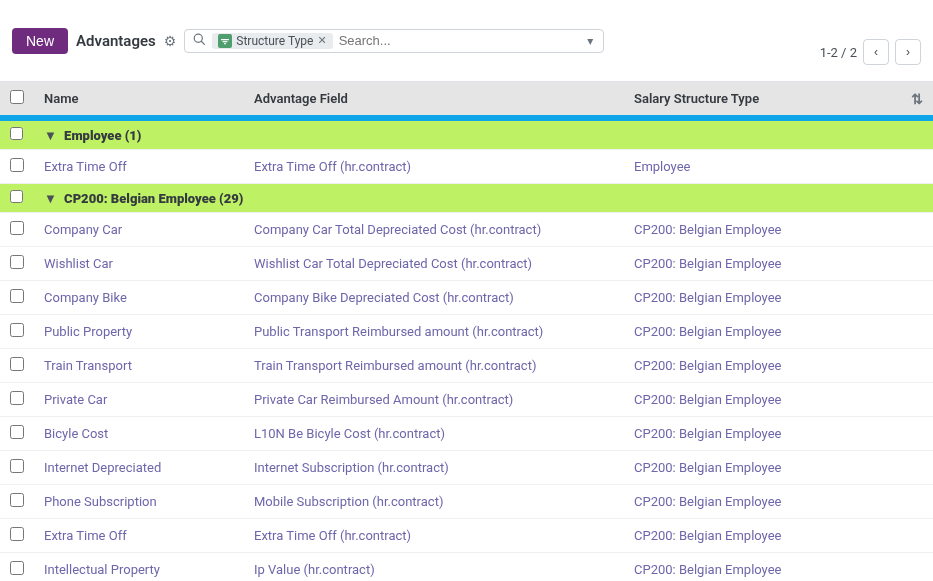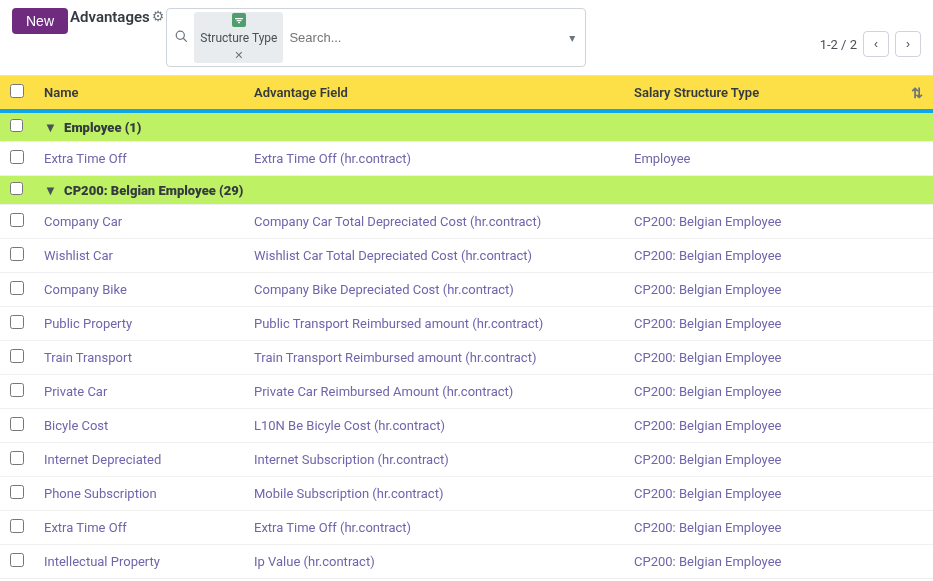--- a/index.html
+++ b/index.html
@@ -9,23 +9,23 @@
       color: #212529;
       background: #fff;
       width: 933px;
       height: 581px;
       overflow: hidden;
     }
 
     
     .topbar {
       display: flex;
-      align-items: flex-start;
-      padding: 8px 12px;
-      gap: 2px;
+      align-items: center;
+      padding: 16px 12px;
+      gap: 8px;
       border-bottom: 1px solid #dee2e6;
     }
     .btn-new {
       background: #6f2c7e;
       color: #fff;
       border: none;
       border-radius: 4px;
       padding: 5px 14px;
       font-size: 14px;
       font-weight: 500;
@@ -57,21 +57,20 @@
       font-size: 13px;
     }
     .filter-tag {
       display: flex;
       align-items: center;
       background: #e9ecef;
       border-radius: 3px;
       padding: 1px 6px;
       gap: 4px;
       font-size: 12px;
-      flex-direction: column;
     }
     .filter-tag-icon {
       width: 14px;
       height: 14px;
       background: #4e9e6e;
       border-radius: 2px;
       display: inline-flex;
       align-items: center;
       justify-content: center;
     }
@@ -123,22 +122,22 @@
     
     .table-container {
       overflow-y: auto;
       height: calc(581px - 52px);
     }
     table {
       width: 100%;
       border-collapse: collapse;
     }
     thead th {
-      background: #fde047;
-      border-bottom: 4px solid #0ea5e9;
+      background: #e5e5e5;
+      border-bottom: 6px solid #0ea5e9;
       padding: 8px 10px;
       text-align: left;
       font-weight: 600;
       font-size: 13px;
       color: #343a40;
       white-space: nowrap;
       position: sticky;
       top: 0;
       z-index: 2;
     }

